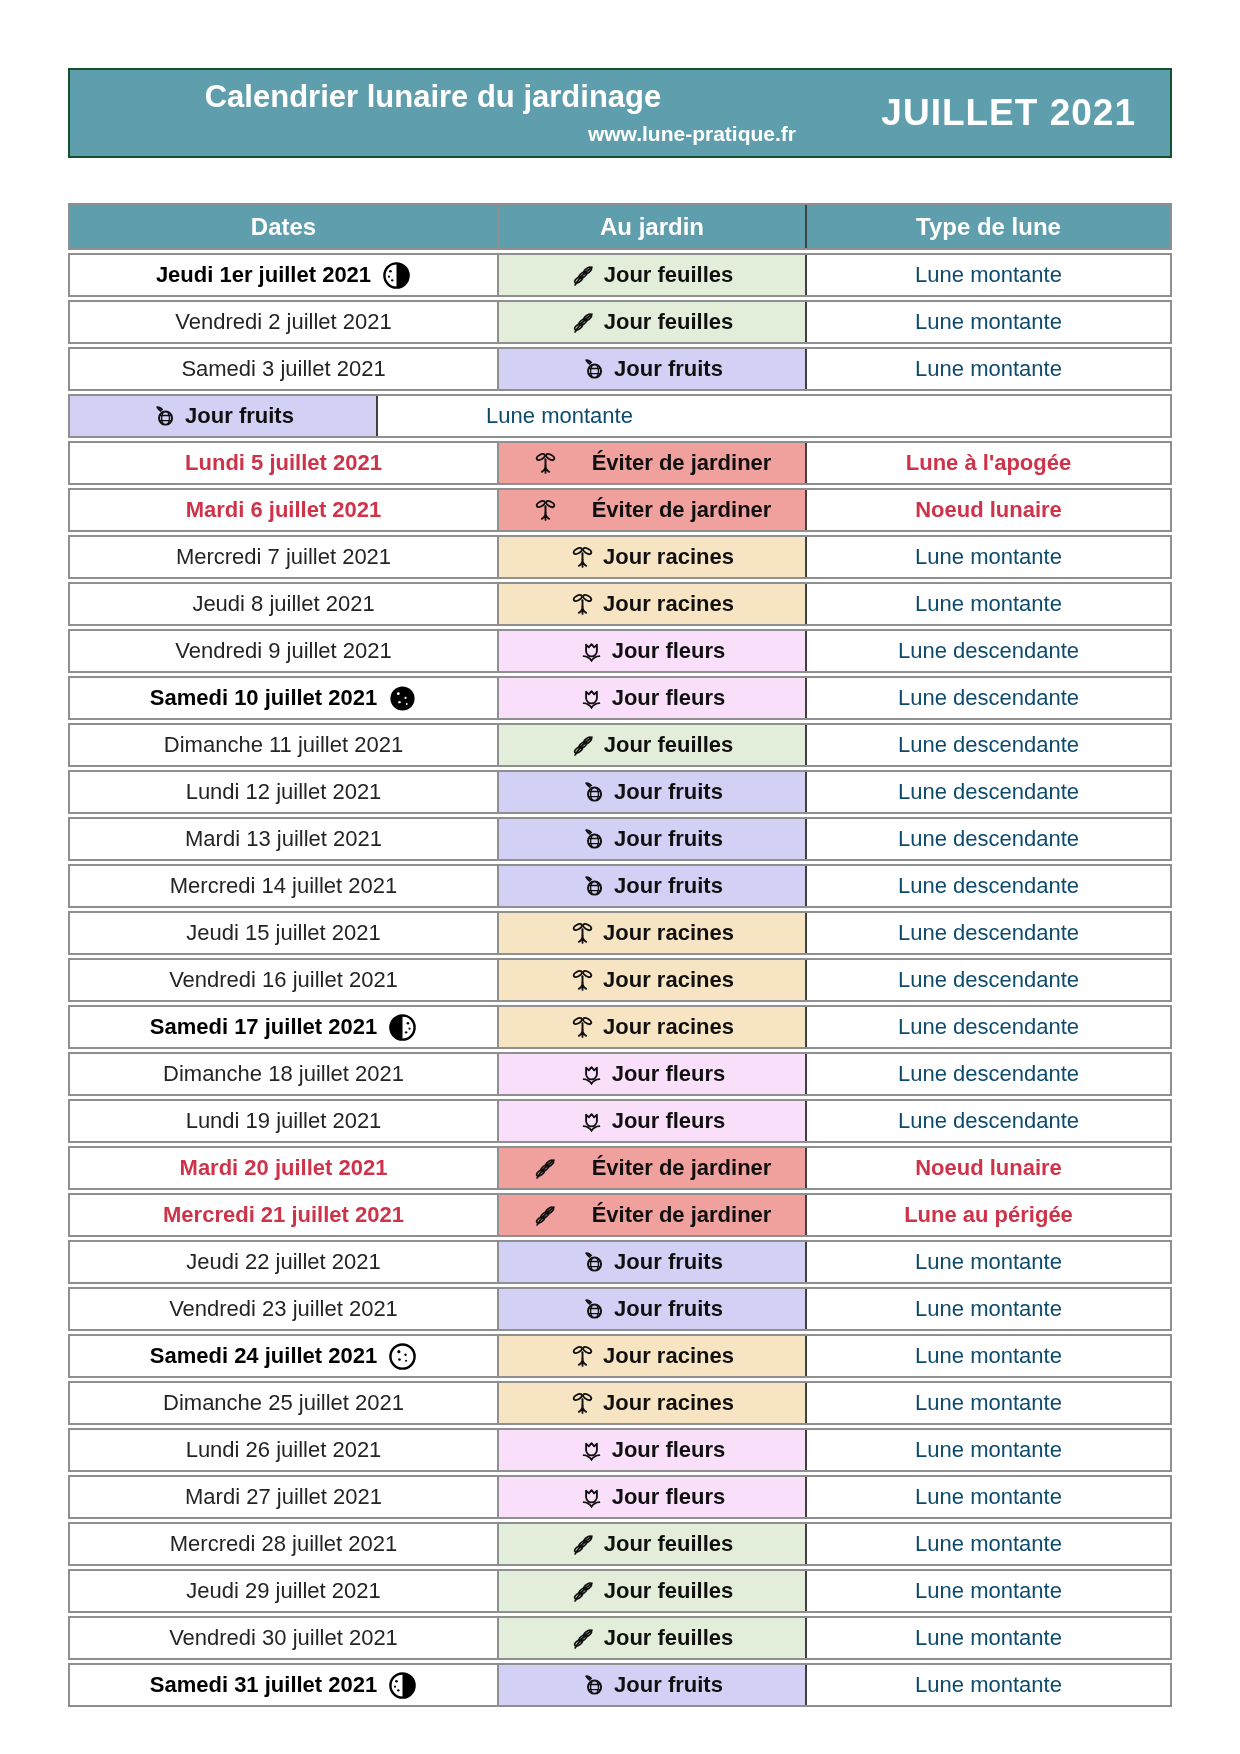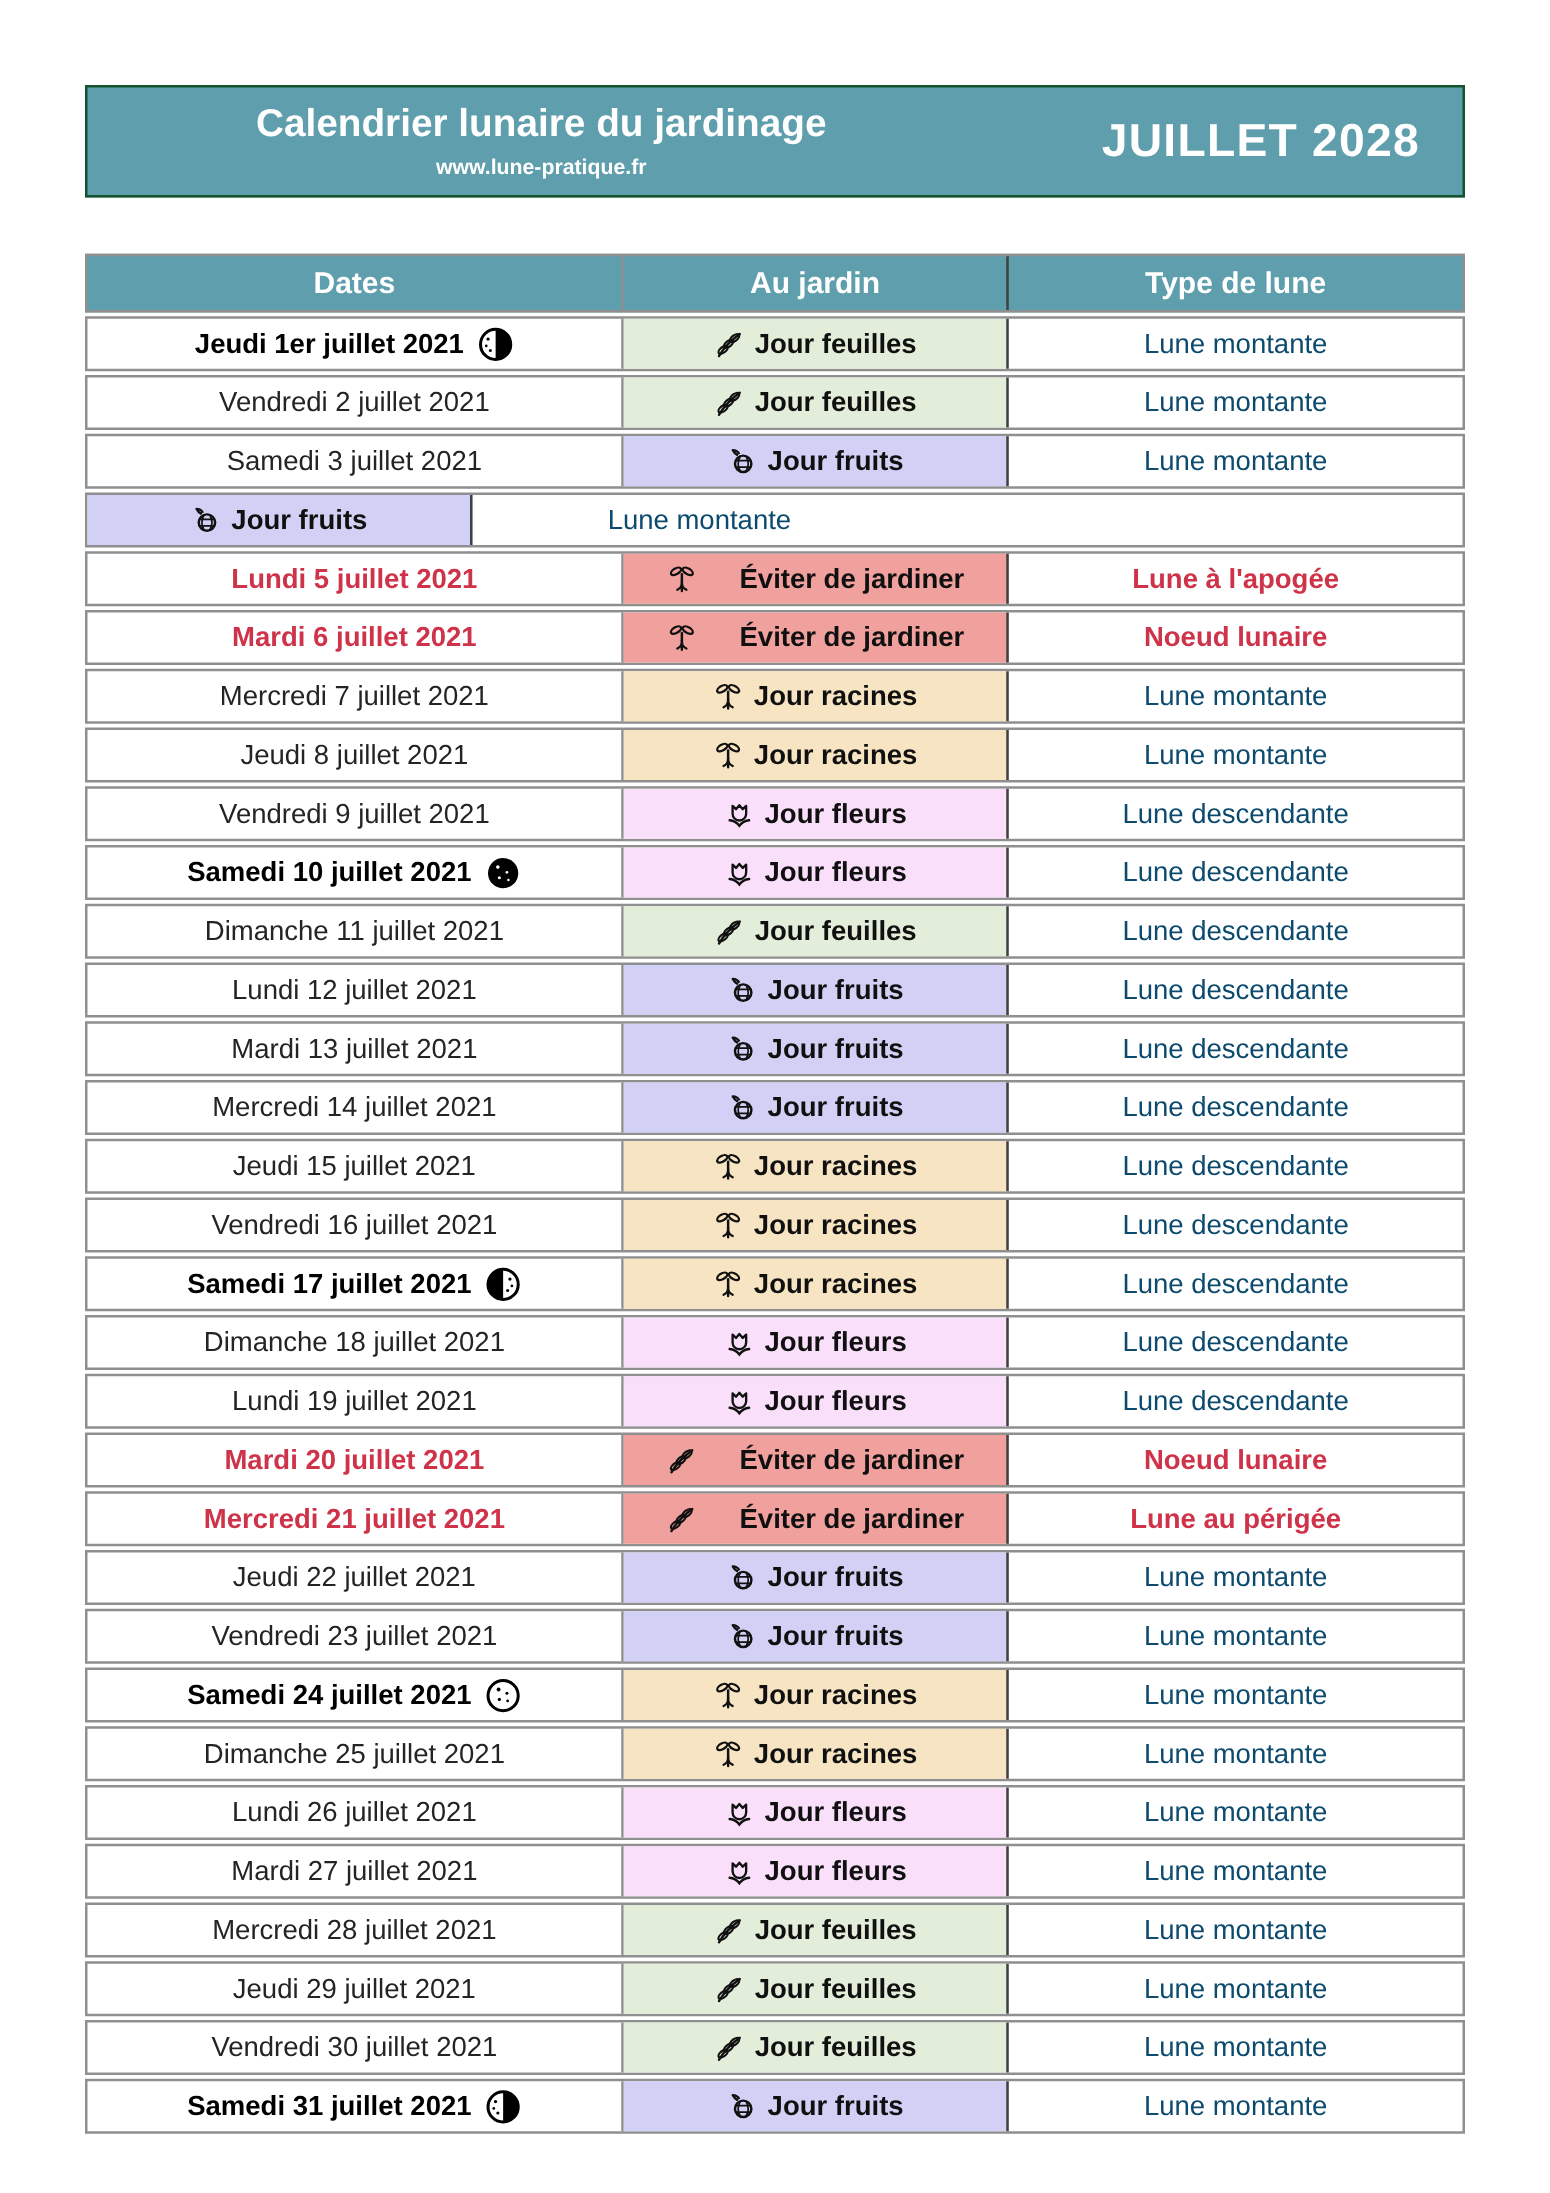--- a/index.html
+++ b/index.html
@@ -4,21 +4,21 @@
 <style>
   html,body{margin:0;padding:0;background:#ffffff;}
   body{font-family:"Liberation Sans", sans-serif;}
   .page{width:1240px;height:1754px;box-sizing:border-box;padding:68px;background:#ffffff;overflow:hidden;}
 
   
   .topbar{height:90px;background:var(--c-header);border:2px solid #14532d;box-sizing:border-box;
           display:flex;align-items:center;margin-bottom:45px;}
   .topbar-left{flex:0 0 66%;text-align:center;color:#ffffff;}
   .title{font-size:31px;font-weight:bold;line-height:1.1;}
-  .site{font-size:17px;font-weight:bold;margin-top:7px;}
+  .site{font-size:21px;font-weight:bold;margin-top:7px;text-align:right;}
   .month{flex:1;text-align:right;padding-right:34px;color:#ffffff;font-size:37px;font-weight:bold;letter-spacing:1px;}
 
   
   .row{display:flex;border:2px solid #8f8f8f;margin-bottom:3px;height:40px;background:#ffffff;}
   .row.head{height:43px;background:var(--c-header);}
   .cell{display:flex;align-items:center;justify-content:center;box-sizing:border-box;gap:8px;}
   .c-date{width:39%;border-right:2px solid #8f8f8f;}
   .c-garden{width:28%;border-right:2px solid #404040;}
   .c-moon{width:33%;}
   .head .cell{color:#ffffff;font-weight:bold;font-size:24px;}
@@ -44,21 +44,21 @@
 </head>
 <body>
 
 <div class="page">
 
   <header class="topbar">
     <div class="topbar-left">
       <div class="title">Calendrier lunaire du jardinage</div>
       <div class="site">www.lune-pratique.fr</div>
     </div>
-    <div class="month">JUILLET 2028</div>
+    <div class="month">JUILLET 2021</div>
   </header>
 
   <main>
     <div class="row head">
       <div class="cell c-date">Dates</div>
       <div class="cell c-garden">Au jardin</div>
       <div class="cell c-moon">Type de lune</div>
     </div>
     <div id="rows-container">
         <div class="row">

